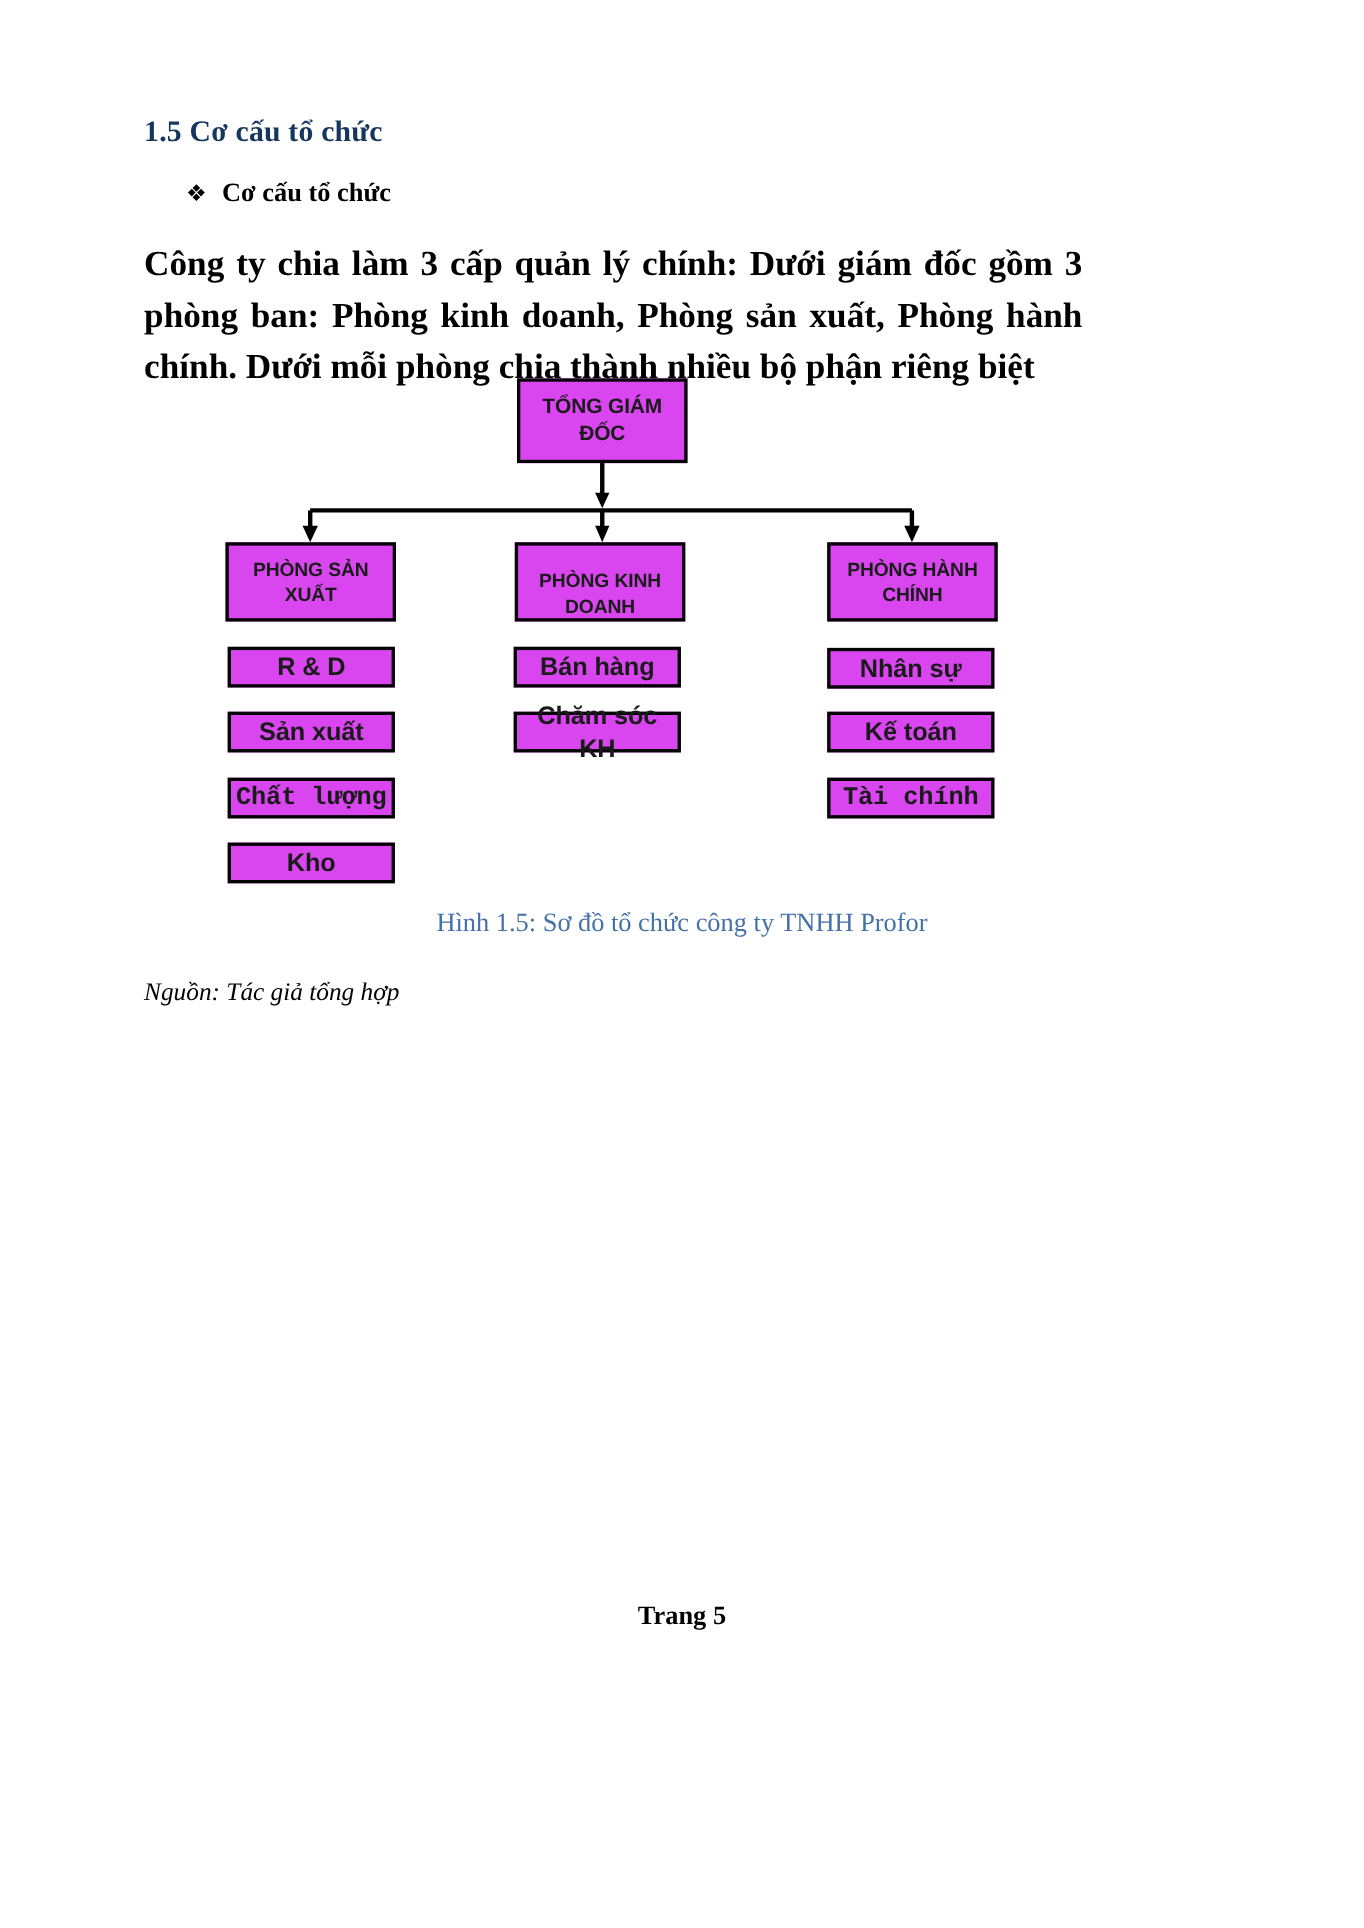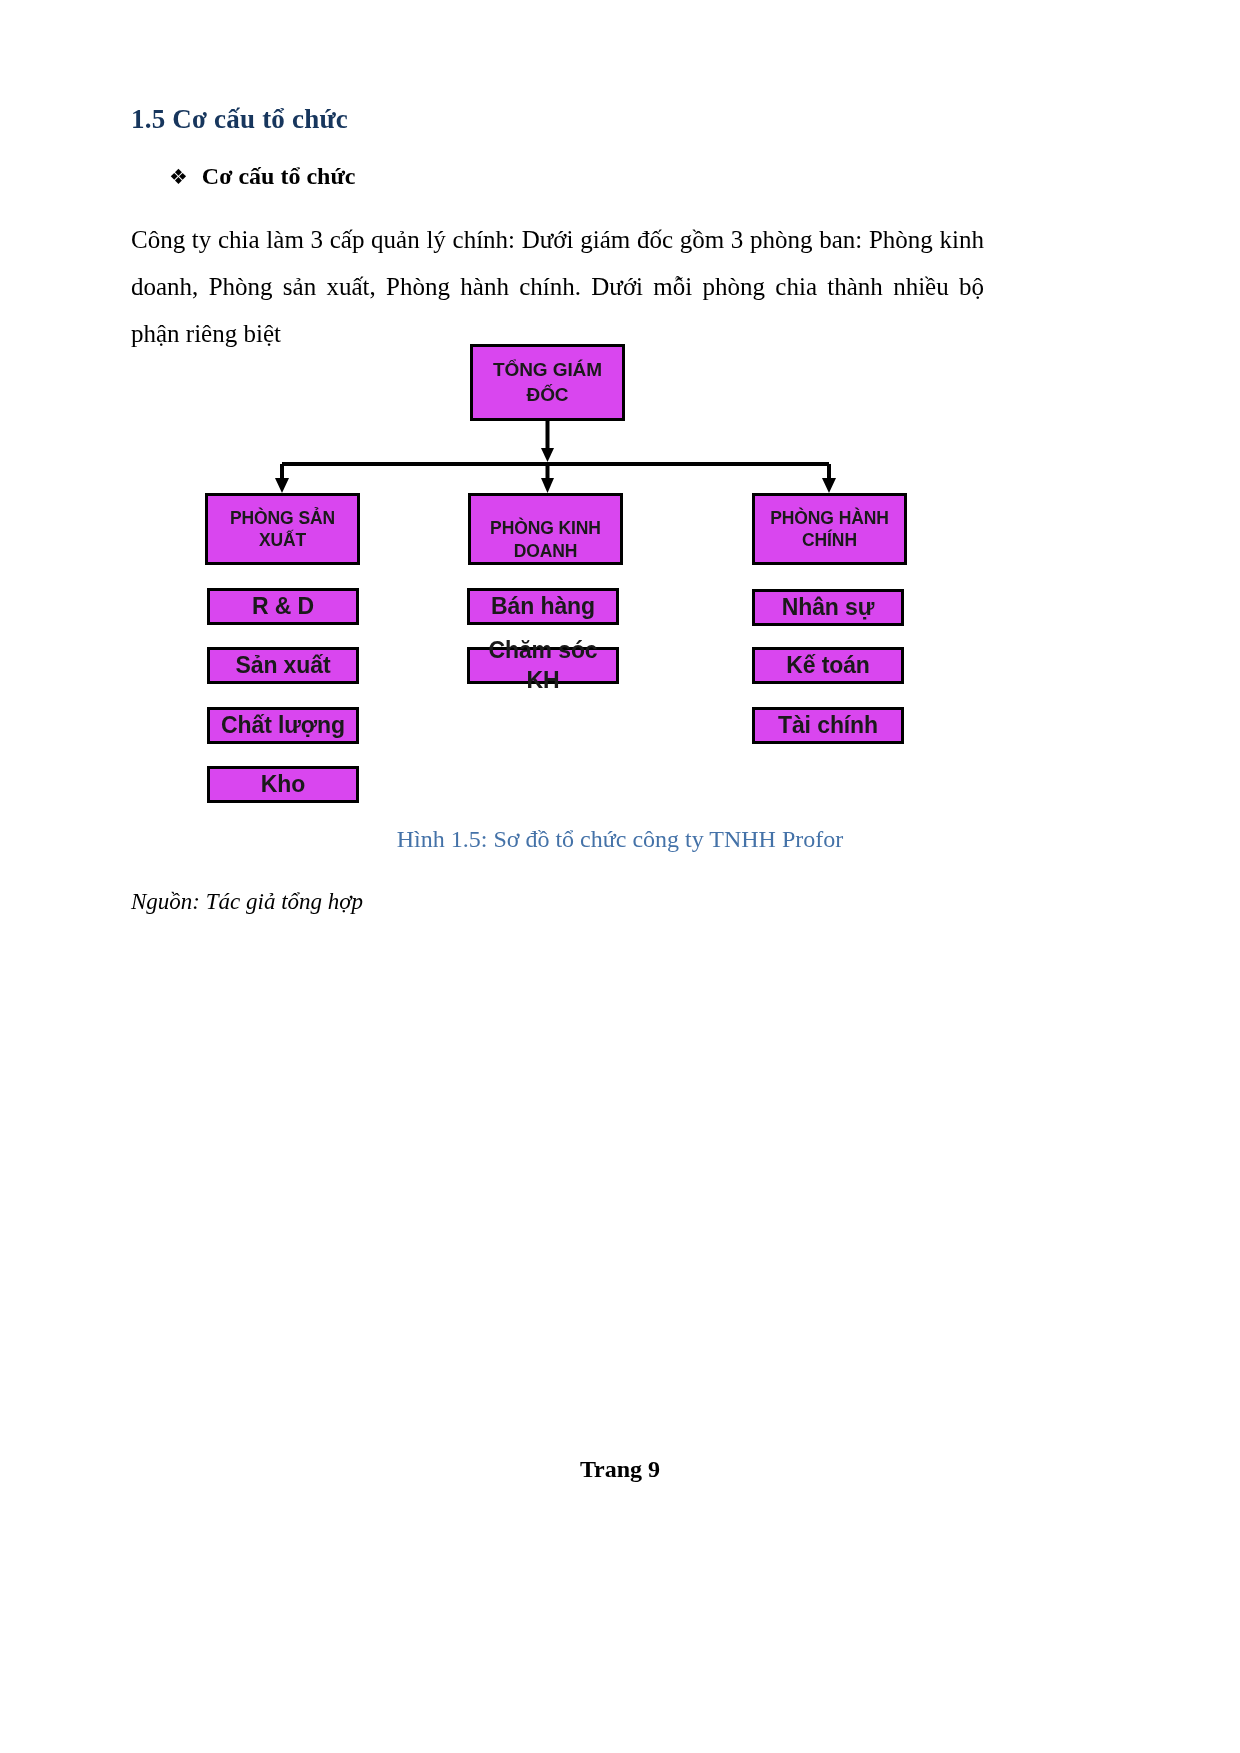--- a/index.html
+++ b/index.html
@@ -54,26 +54,27 @@
   .sub-heading-text {
     font-family: "Liberation Serif", serif;
     font-weight: bold;
     font-size: 24px;
     color: #000000;
   }
 
   .body-paragraph {
     margin: 0;
     padding-top: 26px;
-    font-size: 25px;
+    font-size: 32px;
     line-height: 47px;
     text-align: justify;
     text-justify: inter-word;
     color: #000000;
     width: 853px;
+    font-weight: bold;
   }
 
   
   .chart {
     position: absolute;
     left: 0;
     top: 338px;
     width: 1240px;
     height: 490px;
   }
@@ -115,21 +116,21 @@
     width: 152px;
     height: 37px;
     font-size: 23px;
   }
   .node-sub.col1 { left: 207px; }
   .node-sub.col2 { left: 467px; }
   .node-sub.col3 { left: 752px; }
 
   .r1 { top: 250px; }
   .r2 { top: 309px; }
-  .r3 { top: 369px; }
+  .r3 { top: 369px; font-family: Liberation Mono, monospace; }
   .r4 { top: 428px; }
 
   
   .node-sub.col3.r1 { top: 251px; }
   .node-sub.col3.r2 { top: 309px; }
   .node-sub.col3.r3 { top: 369px; text-align: right; }
 
   
   .figure-caption {
     position: absolute;
@@ -235,15 +236,15 @@
     </div>
     <div class="node node-sub col3 r1">Nhân sự</div>
     <div class="node node-sub col3 r2">Kế toán</div>
     <div class="node node-sub col3 r3">Tài chính</div>
   </div>
 
   <div class="figure-caption">Hình 1.5: Sơ đồ tổ chức công ty TNHH Profor</div>
 
   <div class="source-note">Nguồn: Tác giả tổng hợp</div>
 
-  <div class="page-footer">Trang 9</div>
+  <div class="page-footer">Trang 5</div>
 
 </div>
 
 </body></html>

